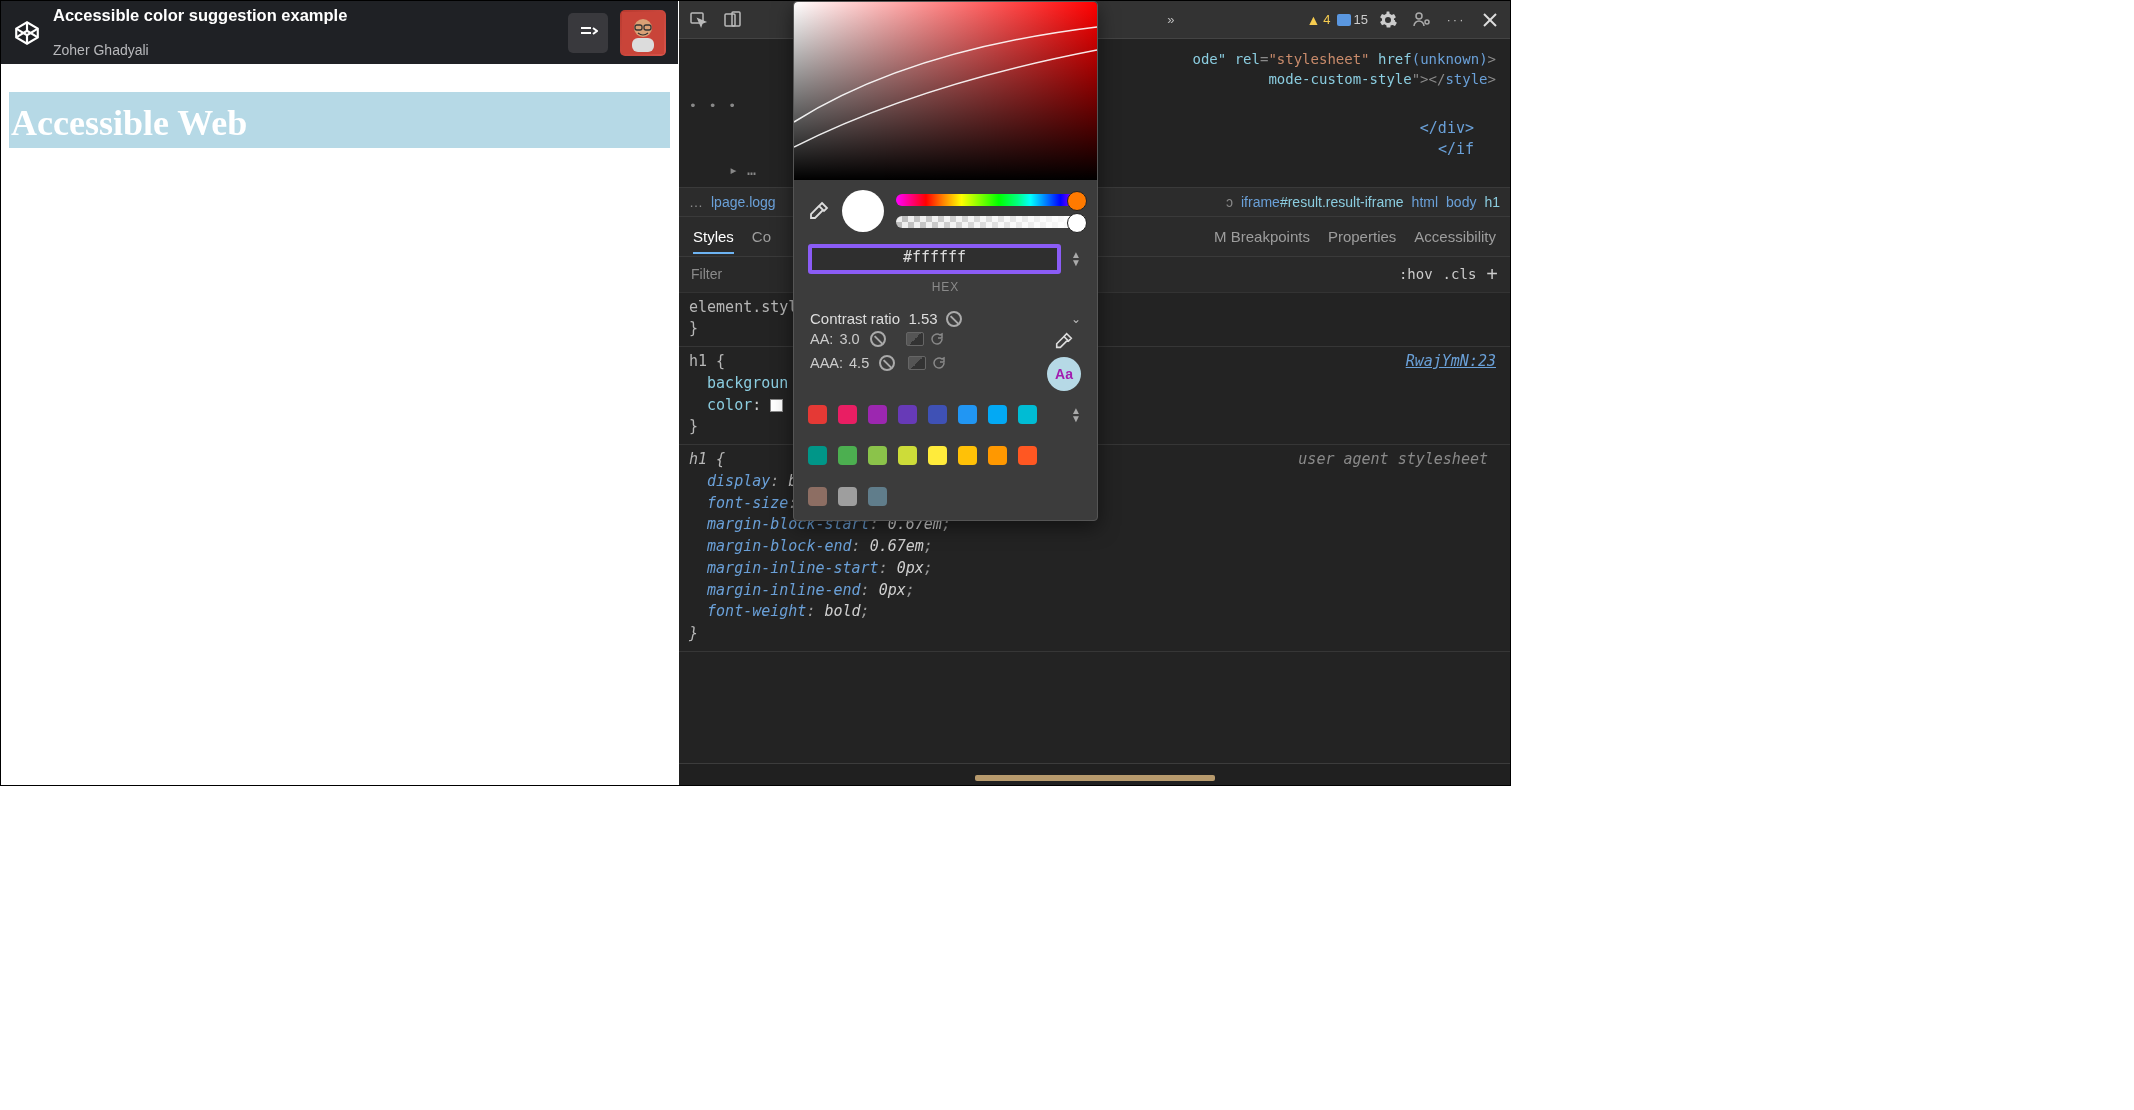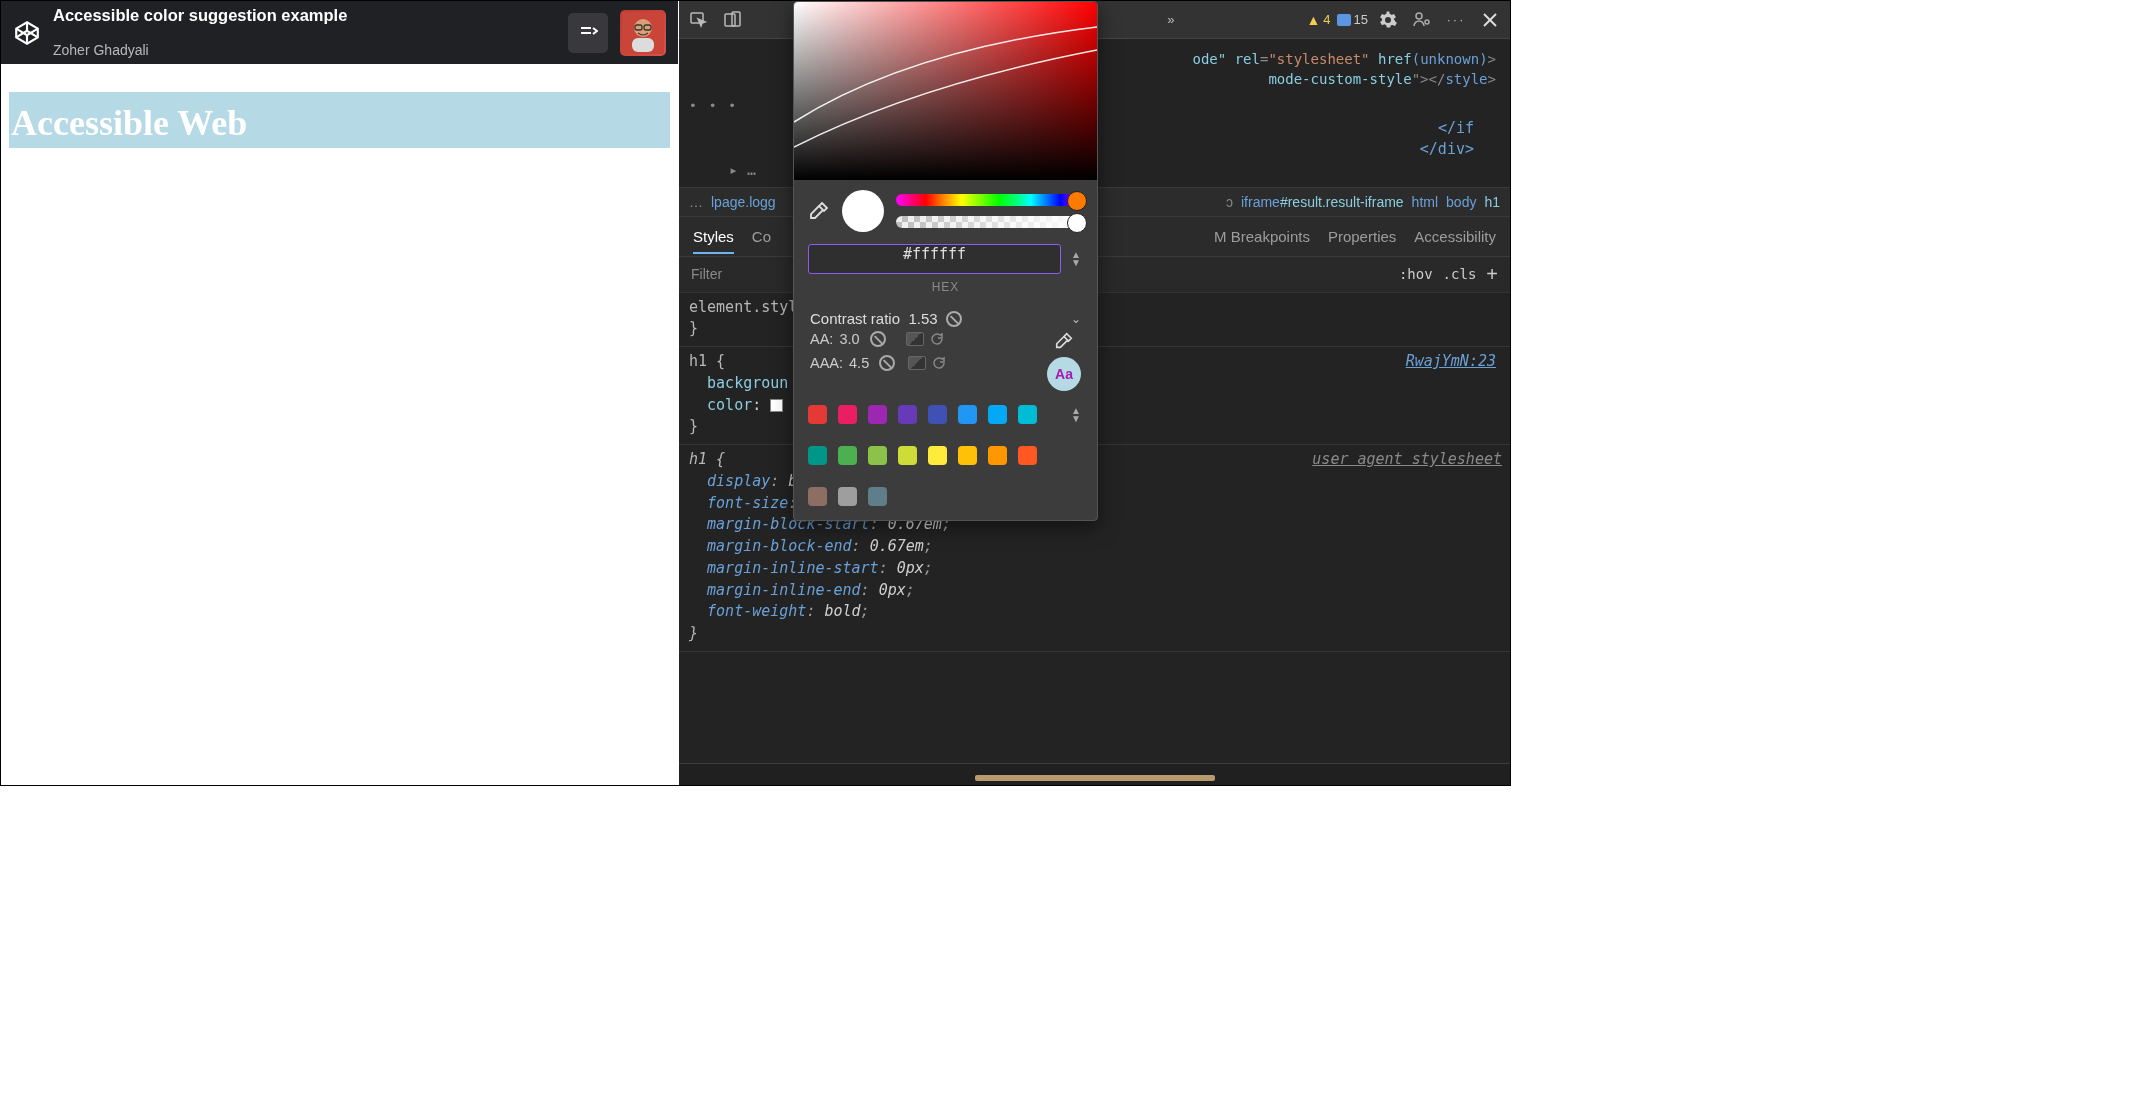--- a/index.html
+++ b/index.html
@@ -210,23 +210,22 @@
   right: 14px; top: 4px;
   color: #6aa0d8;
   text-decoration: underline;
   font-style: italic;
 }
 .rule-block.ua { color: #9d9d9d; font-style: italic; }
 .rule-block.ua .prop { color: #6aa0d8; font-style: italic; }
 .rule-block.ua .val  { color: #d0d0d0; font-style: italic; }
 .rule-block.ua .ua-label {
   position: absolute;
-  right: 8px; top: 4px;
+  right: 22px; top: 4px;
   color: #8a8a8a;
-  text-decoration: underline;
 }
 .console-drawer {
   height: 22px;
   background: #202020;
   border-top: 1px solid #3c3c3c;
   position: relative;
 }
 .console-drawer::after {
   content: "";
   position: absolute;
@@ -320,21 +319,21 @@
 }
 .hex-row {
   padding: 6px 14px 2px;
   display: flex;
   align-items: center;
   gap: 8px;
 }
 .hex-input {
   flex: 1;
   background: #2f2f2f;
-  border: 1px solid #8b5cf6;
+  border: 4px solid #8b5cf6;
   border-radius: 3px;
   height: 30px;
   text-align: center;
   font-family: Consolas, monospace;
   font-size: 15px;
   color: #ddd;
 }
 .fmt-arrows { color: #aaa; font-size: 10px; line-height: 8px; text-align: center; width: 14px; }
 .fmt-label {
   text-align: center;
@@ -501,22 +500,22 @@
         </svg>
     </div>
   </div>
 
   <div class="dt-html"><span class="attr">ode"</span> <span class="attr">rel</span><span class="punct">=</span><span class="str">"<span>stylesheet</span>"</span> <span class="attr">href</span><span class="tag">(unknown)</span><span class="punct">&gt;</span>
 <span class="attr">mode-custom-style</span><span class="punct">"&gt;&lt;/</span><span class="tag">style</span><span class="punct">&gt;</span></div>
 
   <div class="dt-dots-row">• • •</div>
 
   <div class="dt-code-block">
+    <div style="text-align:right;padding-right:18px"><span class="tag">&lt;/div&gt;</span></div>
     <div style="text-align:right;padding-right:18px"><span class="tag">&lt;/if</span></div>
-    <div style="text-align:right;padding-right:18px"><span class="tag">&lt;/div&gt;</span></div>
     <div class="dots-truncate">▸ …</div>
   </div>
 
   <div class="breadcrumb">
     <span class="pre">…</span>
     <span>lpage.logg</span>
     <span style="flex:1"></span>
     <span style="color:#888">ɔ</span>
     <span><span>iframe</span><span class="sel">#result.result-iframe</span></span>
     <span>html</span>

